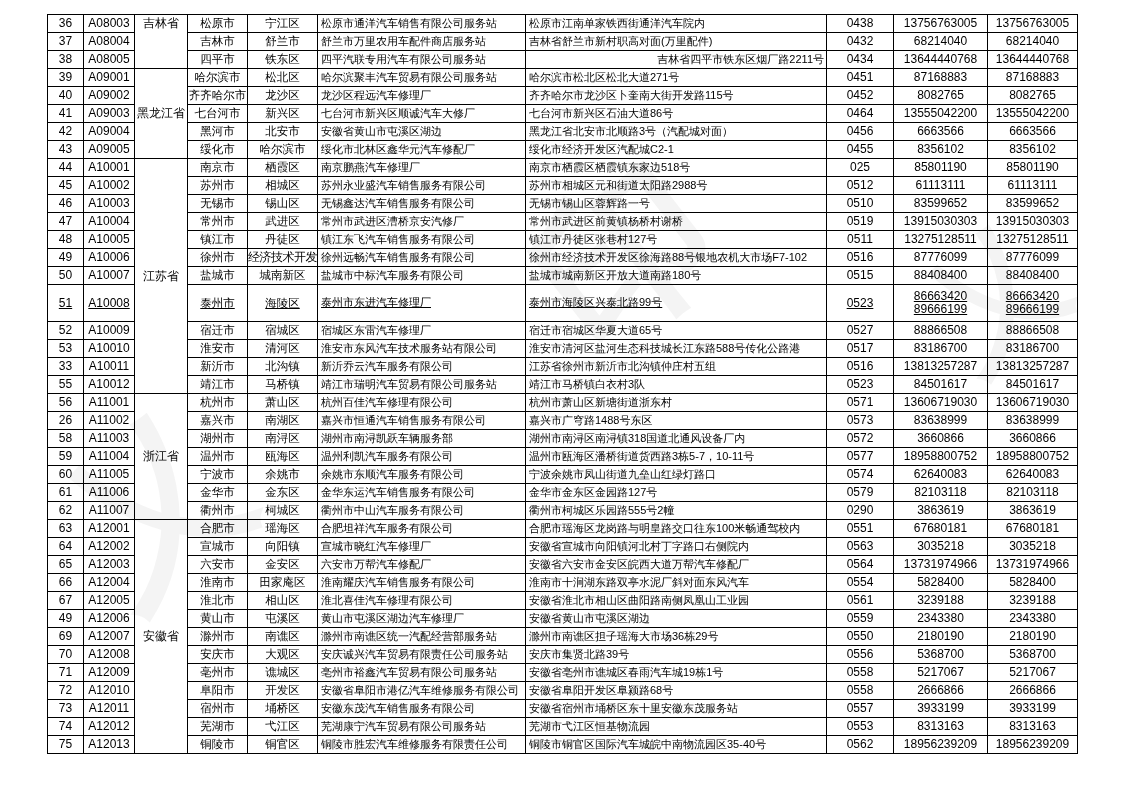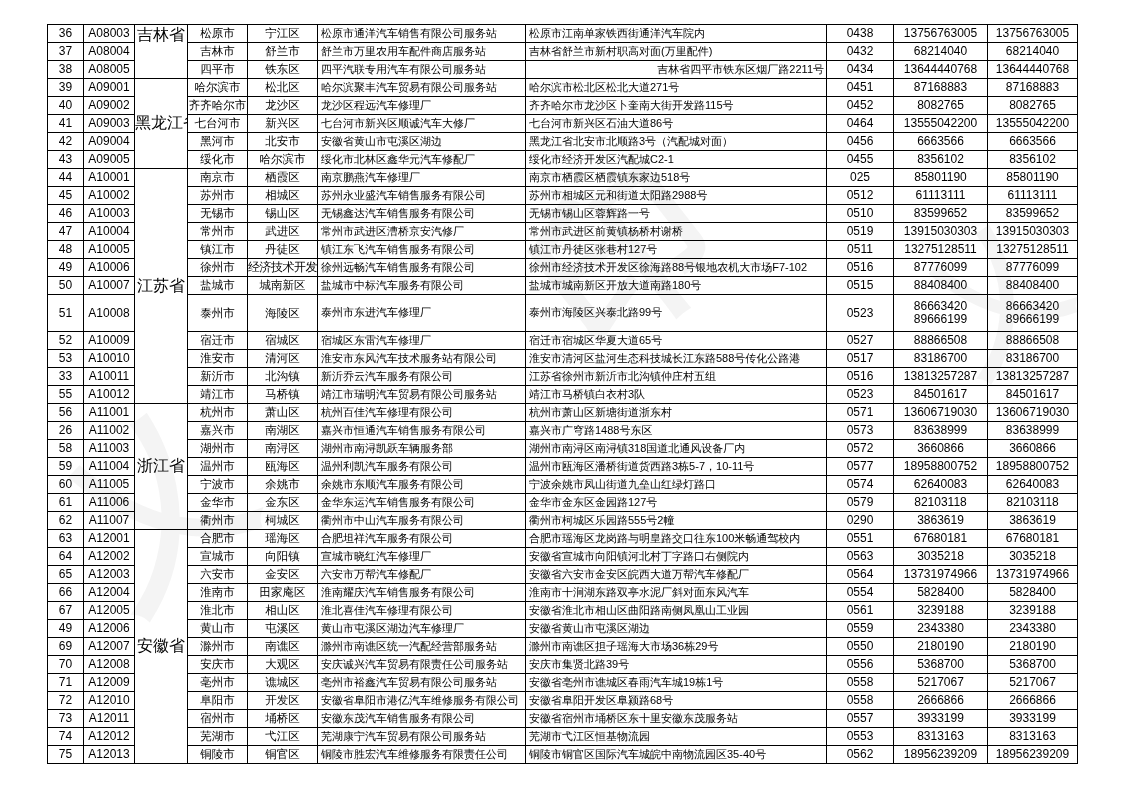--- a/index.html
+++ b/index.html
@@ -18,44 +18,44 @@
     transform:rotate(-38deg);
     pointer-events:none;
     user-select:none;
     z-index:1;
     line-height:1;
   }
   .wm1{left:70px;top:420px;}
   .wm2{left:540px;top:170px;}
   .wm3{left:930px;top:230px;font-size:130px;}
   table.stations{
-    position:absolute;left:47px;top:24px;z-index:2;
+    position:absolute;left:47px;top:14px;z-index:2;
     border-collapse:collapse;table-layout:fixed;
     width:1030px;
     background:transparent;
   }
   td{
     border:1px solid #000;
     height:17px;
     padding:0;
     text-align:center;
     vertical-align:middle;
     font-size:12px;
     overflow:hidden;
     white-space:nowrap;
     line-height:1.05;
   }
-  tr.tall td{height:36px;}
+  tr.tall td{height:36px;text-decoration:underline;}
   td.c-company,td.c-address{
     text-align:left;padding-left:3px;padding-right:2px;font-size:11px;
   }
   td.c-address.center{text-align:right;padding-left:0;}
   td.c-city,td.c-district{font-size:11.5px;}
   td.shrink{font-size:12px;letter-spacing:-0.5px;}
-  td.c-province{font-size:16px;}
+  td.c-province{font-size:12px;}
   td.c-province.v-top{vertical-align:top;padding-top:2px;}
   td.c-phone{white-space:pre-line;}
   td.c-no,td.c-code,td.c-area,td.c-phone{font-size:12px;}
 </style>
 </head>
 <body>
 
 <div class="page">
   <div class="wm wm1">乂</div>
   <div class="wm wm2">印</div>

